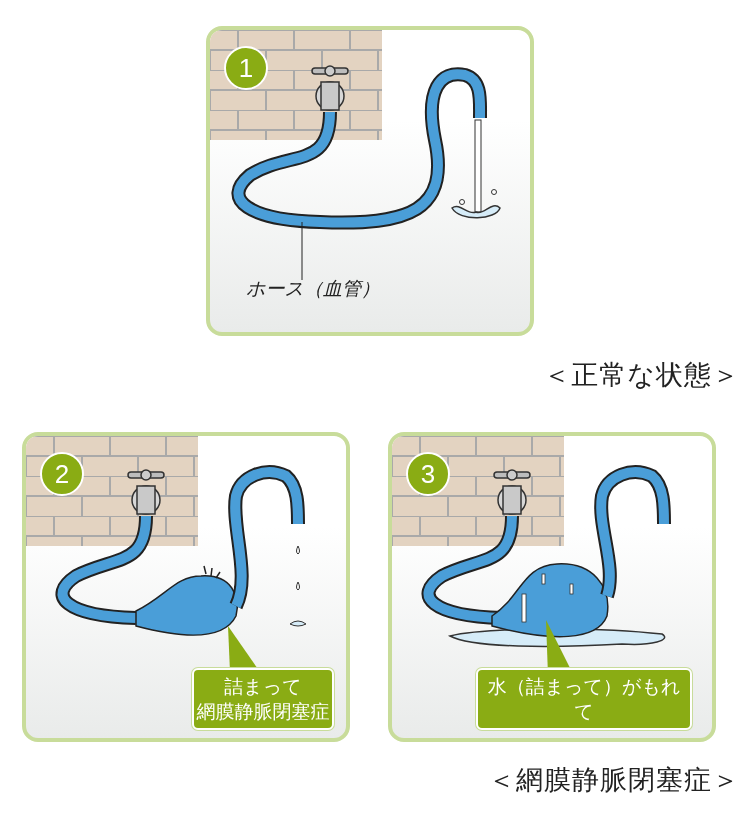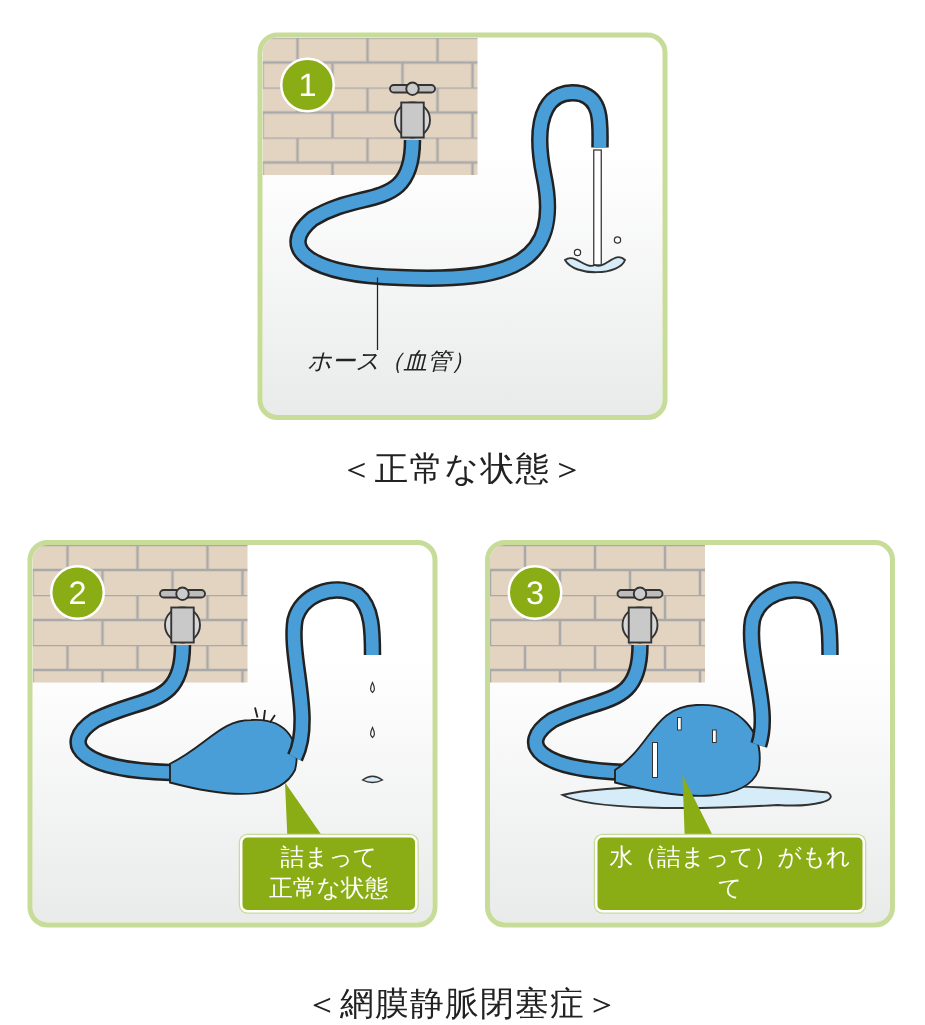--- a/index.html
+++ b/index.html
@@ -2,21 +2,21 @@
 <html><head>
 <meta charset="utf-8">
 <style>
   html,body{margin:0;padding:0;background:#ffffff;}
   body{width:740px;height:820px;position:relative;overflow:hidden;font-family:"DejaVu Sans",sans-serif;}
   .panel{position:absolute;border:4px solid #c8dc9a;border-radius:16px;background:linear-gradient(#ffffff 30%,#e9ebea 100%);overflow:hidden;box-sizing:border-box;}
   .panel svg{position:absolute;left:0;top:0;}
   .badge{position:absolute;width:40px;height:40px;border-radius:50%;background:#8aac14;border:2px solid #ffffff;color:#ffffff;font-size:26px;line-height:40px;text-align:center;font-family:"Liberation Sans",sans-serif;}
   .label{position:absolute;font-size:19px;color:#222;white-space:nowrap;font-style:italic;}
   .callout{position:absolute;background:#8aac14;border:2px solid #ffffff;border-radius:6px;color:#ffffff;font-size:19px;line-height:25px;text-align:center;padding:4px 2px;box-shadow:0 0 0 1px #c8dc9a;}
-  .caption{position:absolute;left:0;width:740px;text-align:center;font-size:27px;color:#222;letter-spacing:1px;}
+  .caption{position:absolute;left:0;width:740px;text-align:right;font-size:27px;color:#222;letter-spacing:1px;}
 </style>
 </head>
 <body>
 
 <div class="panel" style="left:206px;top:26px;width:328px;height:310px;">
   <svg width="328" height="310" viewBox="0 0 328 310">
     <defs>
       <pattern id="brick" width="56" height="40" patternUnits="userSpaceOnUse">
         <rect width="56" height="40" fill="#e3d3c1"></rect>
         <path d="M0 0H56M0 20H56M28 0V20M0 20V40M56 20V40" stroke="#a9a9a9" stroke-width="2"></path>
@@ -64,21 +64,21 @@
     <path d="M272 146 q-3 6 0 8 q3 -2 0 -8Z" fill="#fff" stroke="#333"></path>
     <path d="M264 188 q8 -6 16 0 q-8 4 -16 0Z" fill="#d6ecf8" stroke="#333"></path>
     <path d="M178 130 l2 8 M186 132 l-1 8 M194 136 l-4 6" stroke="#222" stroke-width="1.5"></path>
   </svg>
   <div class="badge" style="left:14px;top:16px;">2</div>
   <svg width="60" height="50" style="left:194px;top:190px;position:absolute;">
       <path d="M8 0 L40 46 L10 46Z" fill="#8aac14"></path>
     </svg>
   <div class="callout" style="left:166px;top:232px;width:134px;">
     <div>詰まって</div>
-    <div>正常な状態</div>
+    <div>網膜静脈閉塞症</div>
   </div>
 </div>
 
 <div class="panel" style="left:388px;top:432px;width:328px;height:310px;">
   <svg width="328" height="310" viewBox="0 0 328 310">
     <rect x="0" y="0" width="172" height="110" fill="url(#brick)"></rect>
     <g>
       <rect x="102" y="36" width="36" height="6" rx="3" fill="#bdbdbd" stroke="#333" stroke-width="1.5"></rect>
       <circle cx="120" cy="39" r="5" fill="#ccc" stroke="#333" stroke-width="1.5"></circle>
       <circle cx="120" cy="64" r="14" fill="#d7d7d7" stroke="#333" stroke-width="1.5"></circle>
@@ -96,13 +96,13 @@
   </svg>
   <div class="badge" style="left:14px;top:16px;">3</div>
   <svg width="60" height="60" style="left:146px;top:184px;position:absolute;">
       <path d="M8 0 L36 56 L10 56Z" fill="#8aac14"></path>
     </svg>
   <div class="callout" style="left:84px;top:232px;width:208px;">
     <div>水（詰まって）がもれて</div>
   </div>
 </div>
 
-<div class="caption" style="top:762px;margin-top:23px;">＜網膜静脈閉塞症＞</div>
+<div class="caption" style="top:762px;">＜網膜静脈閉塞症＞</div>
 
 </body></html>

